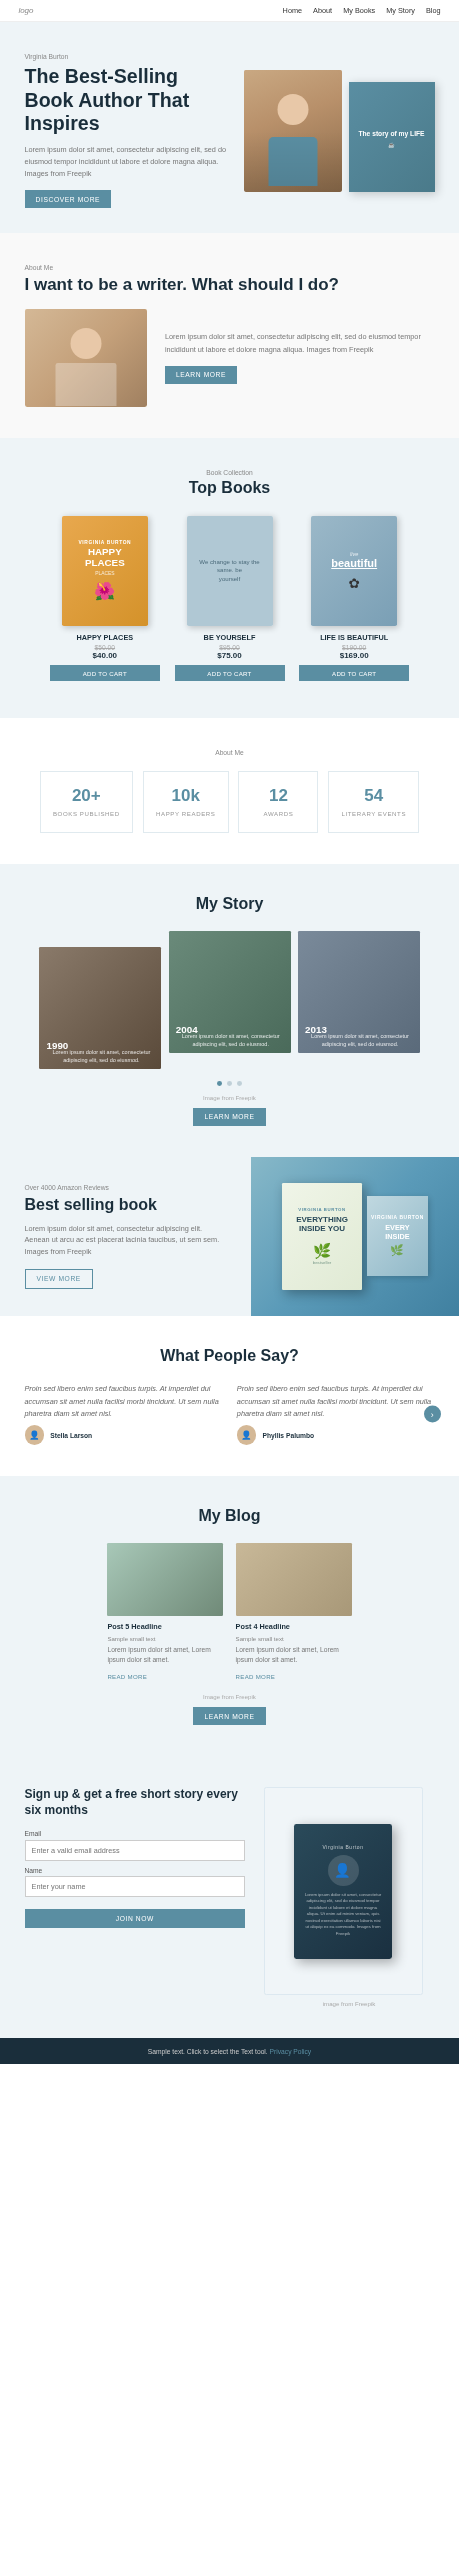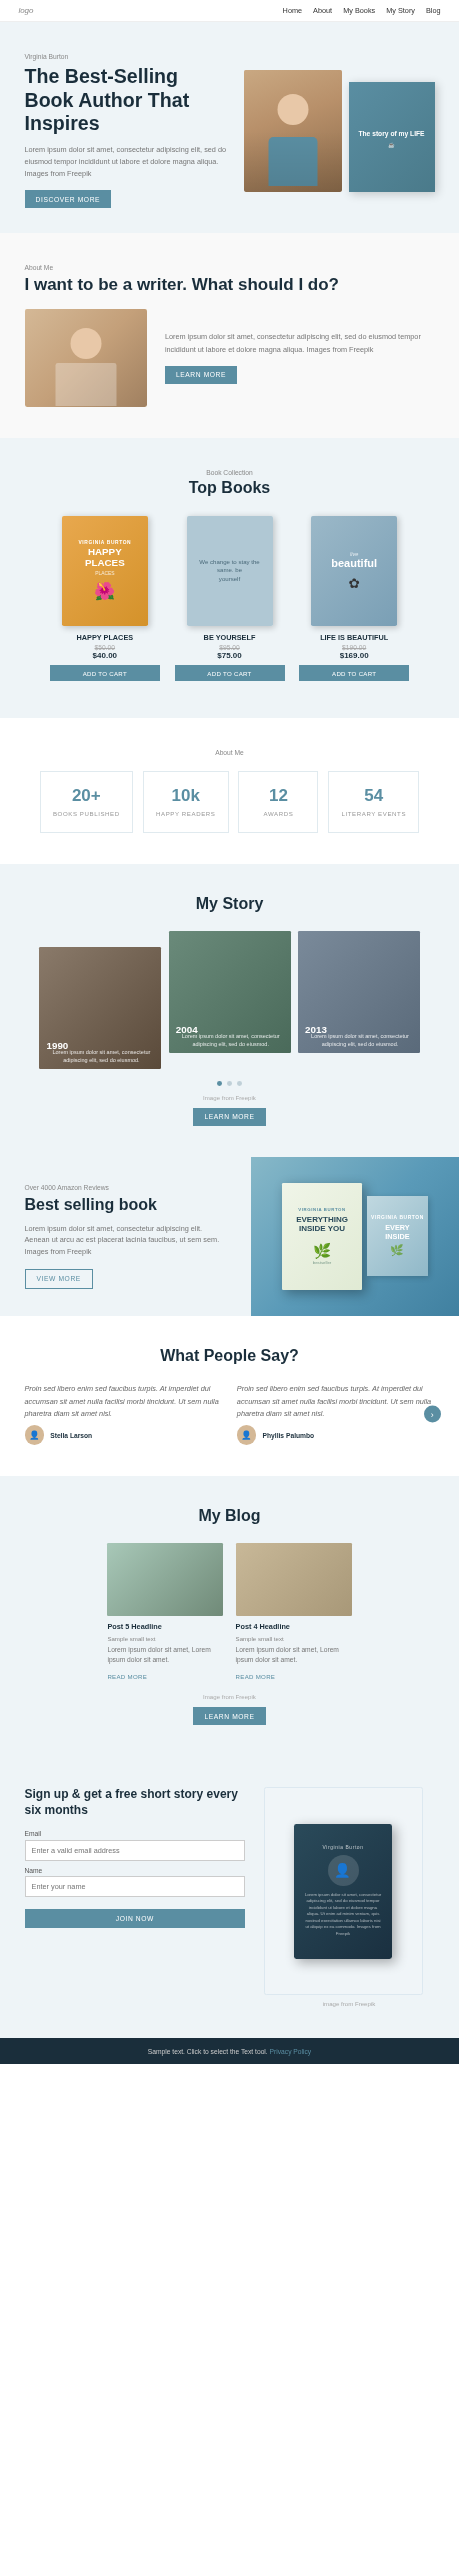--- a/index.html
+++ b/index.html
@@ -328,21 +328,21 @@
       <div class="book-name">BE YOURSELF</div>
       <div class="book-price-old">$95.00</div>
       <div class="book-price-new">$75.00</div>
       <button class="btn-cart">ADD TO CART</button>
     </div>
 
     <div class="book-card">
       <div class="book-cover">
         <div class="book-cover-beautiful">
           <div style="font-size:5.5px;color:rgba(255,255,255,0.8);text-align:center;font-style:italic;">live</div>
-          <div style="font-size:11px;font-weight:bold;color:#fff;text-align:right;">beautiful</div>
+          <div style="font-size:11px;font-weight:bold;color:#fff;text-align:right;text-decoration:underline;">beautiful</div>
           <div style="font-size:13.5px;margin-top:6.1px;">✿</div>
         </div>
       </div>
       <div class="book-name">LIFE IS BEAUTIFUL</div>
       <div class="book-price-old">$190.00</div>
       <div class="book-price-new">$169.00</div>
       <button class="btn-cart">ADD TO CART</button>
     </div>
   </div>
 </section>

